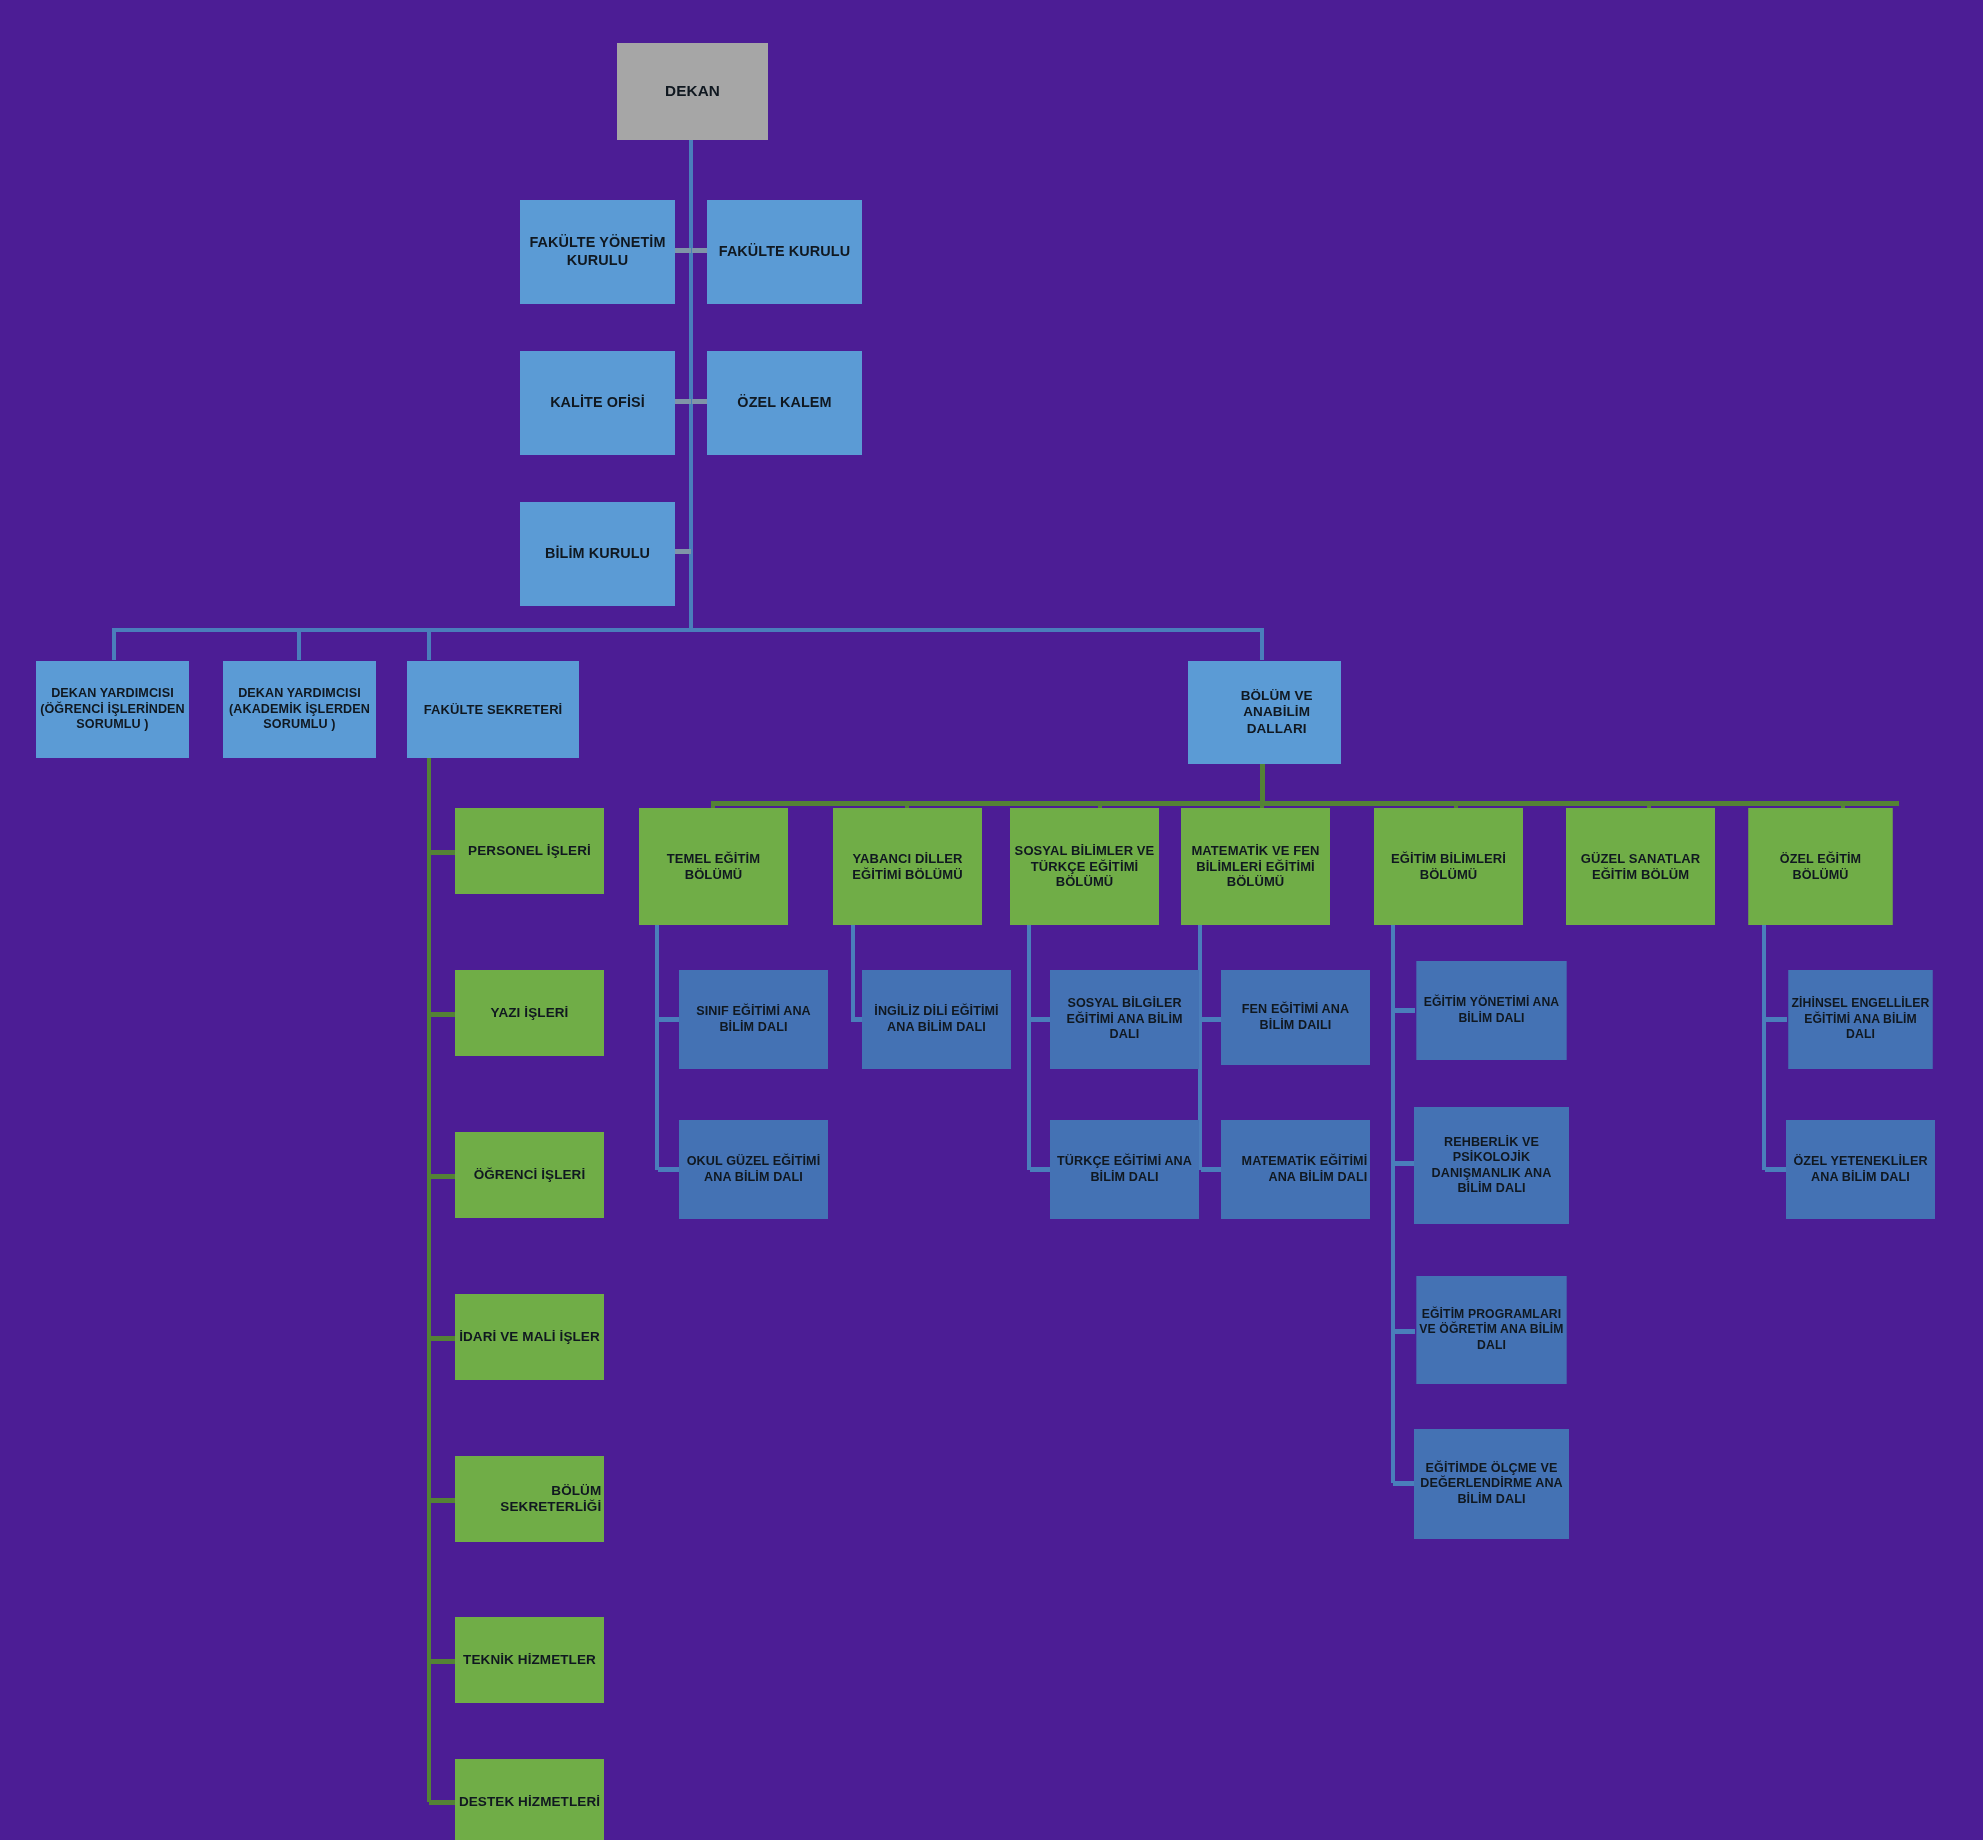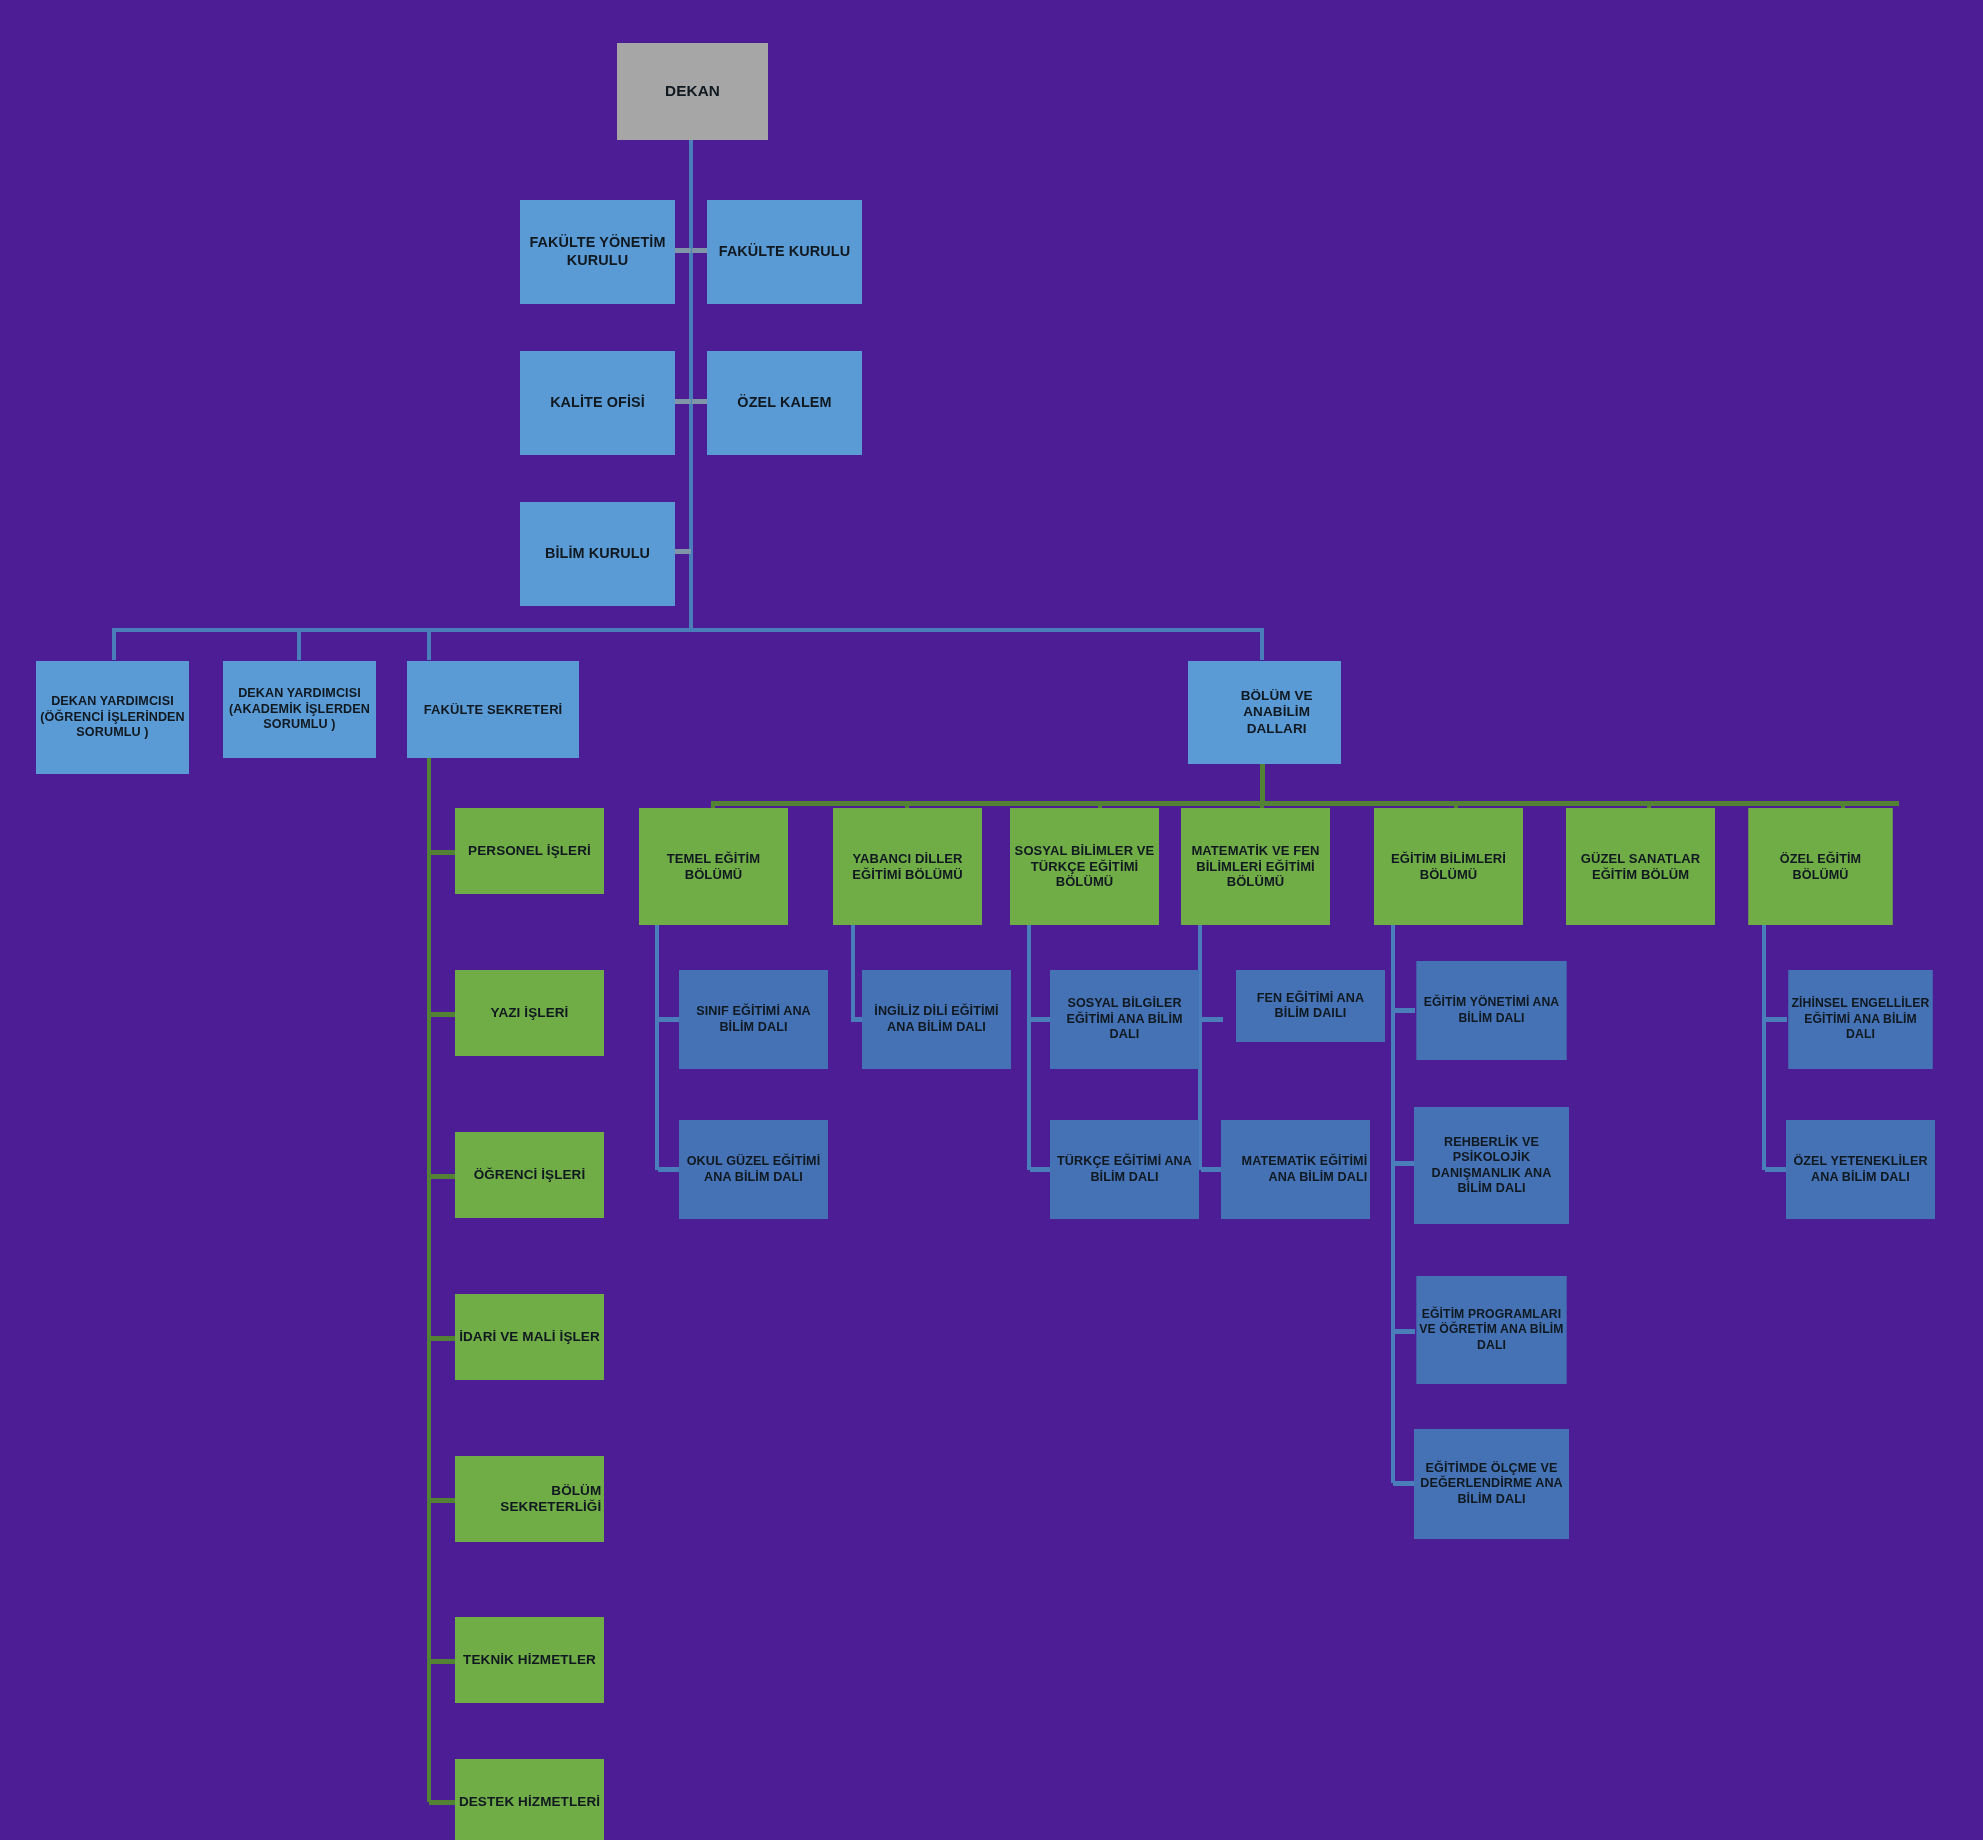--- a/index.html
+++ b/index.html
@@ -117,21 +117,21 @@
   <div class="node gray t1" style="left:617px; top:43px; width:151px; height:97px;">DEKAN</div>
 
   <div class="node blue t2" style="left:520px; top:200px; width:155px; height:104px;">FAKÜLTE YÖNETİM KURULU</div>
   <div class="node blue t2" style="left:707px; top:200px; width:155px; height:104px;">FAKÜLTE KURULU</div>
 
   <div class="node blue t2" style="left:520px; top:351px; width:155px; height:104px;">KALİTE OFİSİ</div>
   <div class="node blue t2" style="left:707px; top:351px; width:155px; height:104px;">ÖZEL KALEM</div>
 
   <div class="node blue t2" style="left:520px; top:502px; width:155px; height:104px;">BİLİM KURULU</div>
 
-  <div class="node blue t5" style="left:36px; top:661px; width:153px; height:113px;">DEKAN YARDIMCISI (ÖĞRENCİ İŞLERİNDEN SORUMLU )</div>
+  <div class="node blue t5" style="left:36px; top:661px; width:153px; height:97px;">DEKAN YARDIMCISI (ÖĞRENCİ İŞLERİNDEN SORUMLU )</div>
   <div class="node blue t5" style="left:223px; top:661px; width:153px; height:97px;">DEKAN YARDIMCISI (AKADEMİK İŞLERDEN SORUMLU )</div>
   <div class="node blue t4" style="left:407px; top:661px; width:172px; height:97px;">FAKÜLTE SEKRETERİ</div>
   <div class="node blue t3" style="left:1188px; top:661px; width:153px; height:103px;padding-left:27px;">BÖLÜM VE ANABİLİM DALLARI</div>
 
   <div class="node green t3" style="left:455px; top:808px; width:149px; height:86px;">PERSONEL İŞLERİ</div>
   <div class="node green t3" style="left:455px; top:970px; width:149px; height:86px;">YAZI İŞLERİ</div>
   <div class="node green t3" style="left:455px; top:1132px; width:149px; height:86px;">ÖĞRENCİ İŞLERİ</div>
   <div class="node green t3" style="left:455px; top:1294px; width:149px; height:86px;">İDARİ VE MALİ İŞLER</div>
   <div class="node green t3" style="left:455px; top:1456px; width:149px; height:86px;text-align:right;">BÖLÜM SEKRETERLİĞİ</div>
   <div class="node green t3" style="left:455px; top:1617px; width:149px; height:86px;">TEKNİK HİZMETLER</div>
@@ -146,21 +146,21 @@
   <div class="node green t4 squeeze" style="left:1746px; top:808px; width:149px; height:117px;">ÖZEL EĞİTİM BÖLÜMÜ</div>
 
   <div class="node blue-dk t5" style="left:679px; top:970px; width:149px; height:99px;">SINIF EĞİTİMİ ANA BİLİM DALI</div>
   <div class="node blue-dk t5" style="left:679px; top:1120px; width:149px; height:99px;">OKUL GÜZEL EĞİTİMİ ANA BİLİM DALI</div>
 
   <div class="node blue-dk t5" style="left:862px; top:970px; width:149px; height:99px;">İNGİLİZ DİLİ EĞİTİMİ ANA BİLİM DALI</div>
 
   <div class="node blue-dk t5" style="left:1050px; top:970px; width:149px; height:99px;">SOSYAL BİLGİLER EĞİTİMİ ANA BİLİM DALI</div>
   <div class="node blue-dk t5" style="left:1050px; top:1120px; width:149px; height:99px;">TÜRKÇE EĞİTİMİ ANA BİLİM DALI</div>
 
-  <div class="node blue-dk t5" style="left:1221px; top:970px; width:149px; height:72px;margin-left:15px;">FEN EĞİTİMİ ANA BİLİM DAILI</div>
+  <div class="node blue-dk t5" style="left:1221px; top:970px; width:149px; height:95px;">FEN EĞİTİMİ ANA BİLİM DAILI</div>
   <div class="node blue-dk t5" style="left:1221px; top:1120px; width:149px; height:99px;text-align:right;">MATEMATİK EĞİTİMİ ANA BİLİM DALI</div>
 
   <div class="node blue-dk t5 squeeze" style="left:1414px; top:961px; width:155px; height:99px;">EĞİTİM YÖNETİMİ ANA BİLİM DALI</div>
   <div class="node blue-dk t5" style="left:1414px; top:1107px; width:155px; height:117px;">REHBERLİK VE PSİKOLOJİK DANIŞMANLIK ANA BİLİM DALI</div>
   <div class="node blue-dk t5 squeeze" style="left:1414px; top:1276px; width:155px; height:108px;">EĞİTİM PROGRAMLARI VE ÖĞRETİM ANA BİLİM DALI</div>
   <div class="node blue-dk t5" style="left:1414px; top:1429px; width:155px; height:110px;">EĞİTİMDE ÖLÇME VE DEĞERLENDİRME ANA BİLİM DALI</div>
 
   <div class="node blue-dk t5 squeeze" style="left:1786px; top:970px; width:149px; height:99px;">ZİHİNSEL ENGELLİLER EĞİTİMİ ANA BİLİM DALI</div>
   <div class="node blue-dk t5" style="left:1786px; top:1120px; width:149px; height:99px;">ÖZEL YETENEKLİLER ANA BİLİM DALI</div>
 

